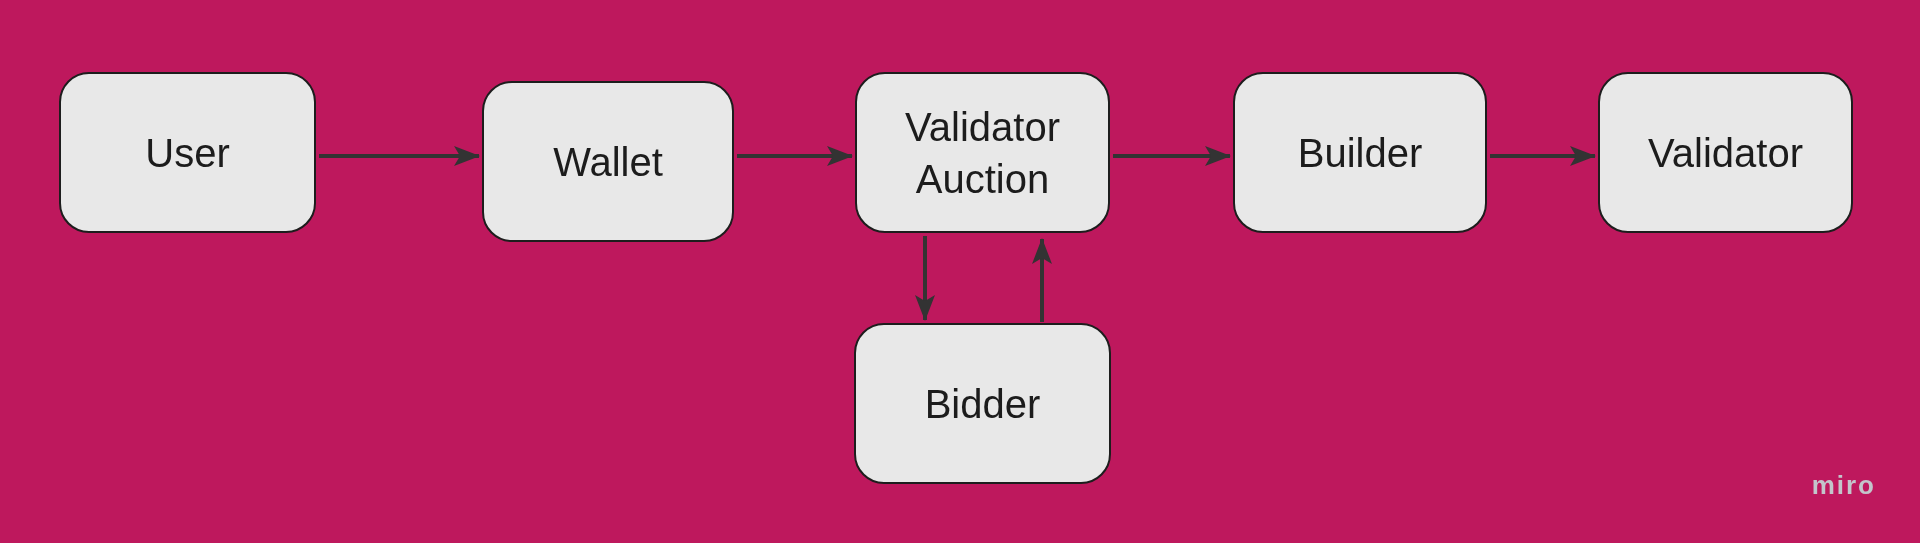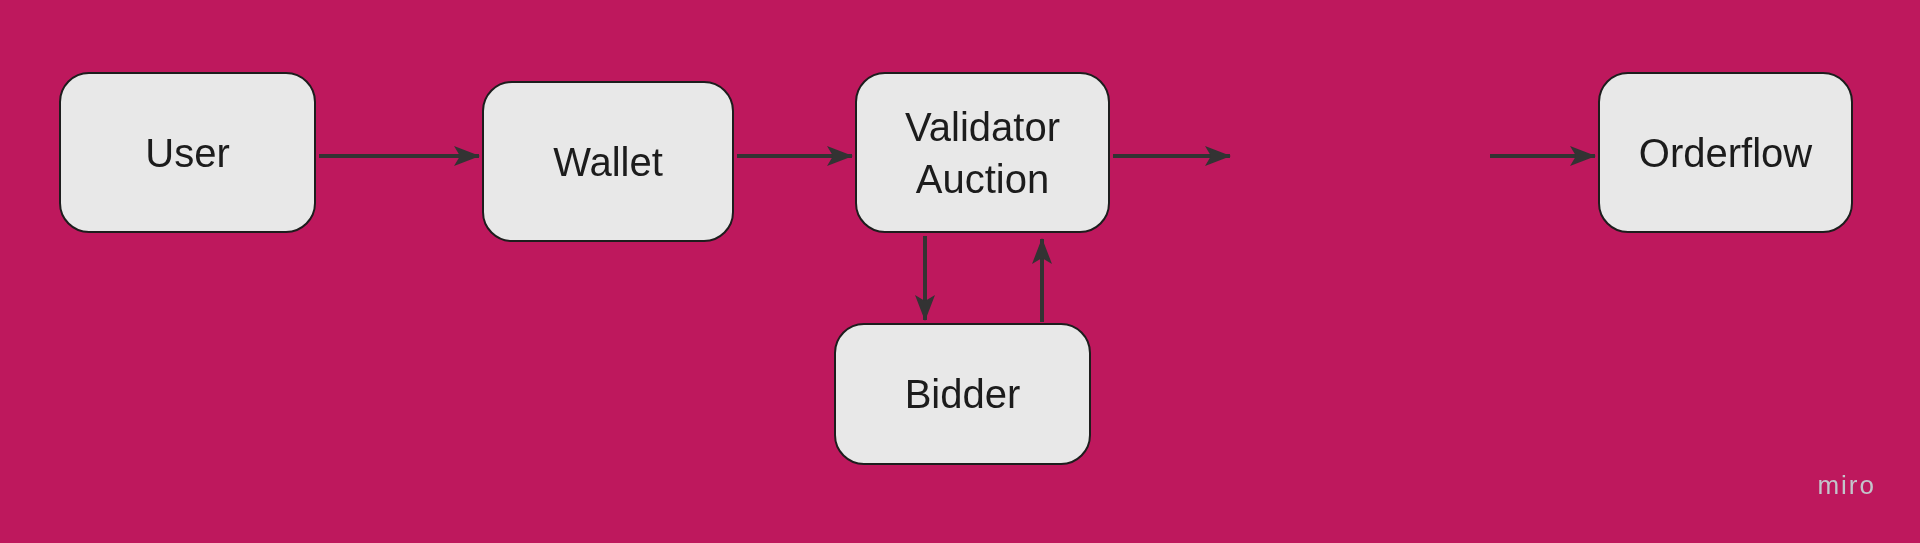--- a/index.html
+++ b/index.html
@@ -23,21 +23,21 @@
   .node .label{
     font-size:40px;
     line-height:52px;
     color:#1c1c1c;
     padding:0 14px;
   }
   .watermark{
     position:absolute;
     right:44px;top:470px;
     font-size:26px;
-    font-weight:normal;
+    font-weight:bold;
     letter-spacing:2px;
     color:#c3c5cb;
     user-select:none;
   }
 </style>
 </head>
 <body>
 
 <div class="canvas">
 
@@ -60,24 +60,27 @@
   </div>
 
   <div class="node" style="left:482px;top:81px;width:252px;height:161px">
     <span class="label">Wallet</span>
   </div>
 
   <div class="node" style="left:855px;top:72px;width:255px;height:161px">
     <span class="label">Validator Auction</span>
   </div>
 
+  <div class="node" style="left:1233px;top:72px;width:254px;height:161px">
+    <span class="label">Builder</span>
+  </div>
 
   <div class="node" style="left:1598px;top:72px;width:255px;height:161px">
-    <span class="label">Orderflow</span>
+    <span class="label">Validator</span>
   </div>
 
-  <div class="node" style="left:834px;top:323px;width:257px;height:142px">
+  <div class="node" style="left:854px;top:323px;width:257px;height:161px">
     <span class="label">Bidder</span>
   </div>
 
   <div class="watermark">miro</div>
 
 </div>
 
 </body></html>

